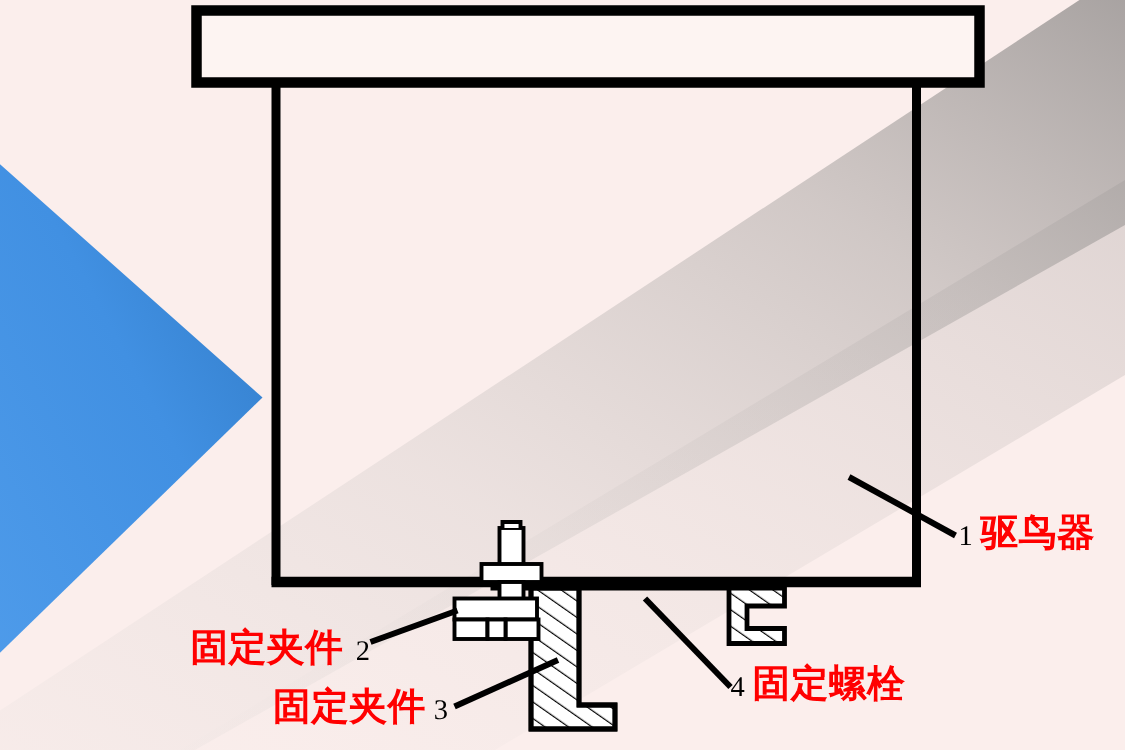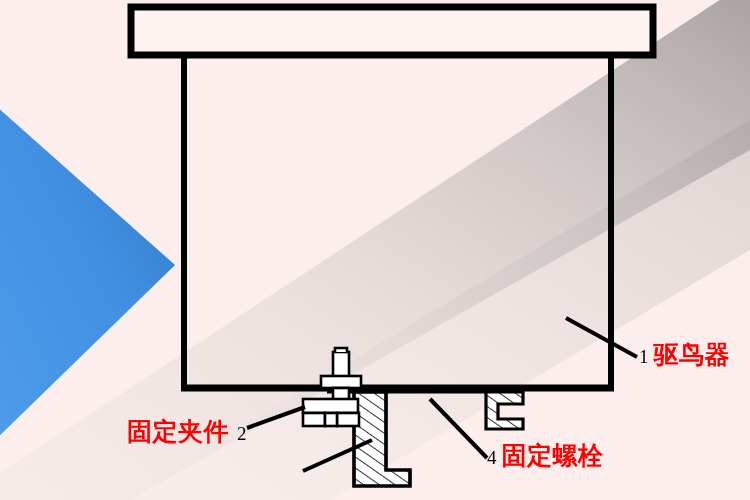--- a/index.html
+++ b/index.html
@@ -136,14 +136,18 @@
   <div class="lbl" id="label-angle-steel">
     <span class="num">4</span>
     <span class="cn">固定螺栓</span>
   </div>
 
   <div class="lbl lead-left" id="label-fixing-bolt">
     <span class="cn">固定夹件</span>
     <span class="num">2</span>
   </div>
 
+  <div class="lbl" id="label-fixing-clamp">
+    <span class="cn">固定夹件</span>
+    <span class="num">3</span>
+  </div>
 
 </div>
 
 </body></html>

